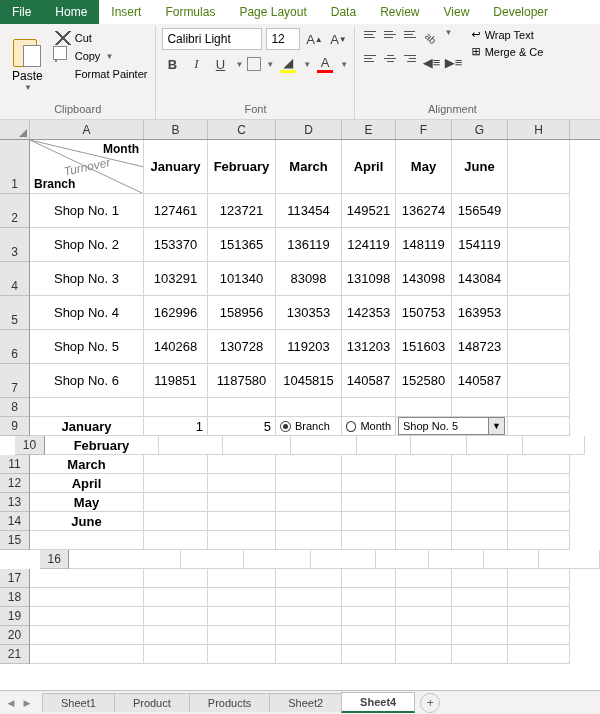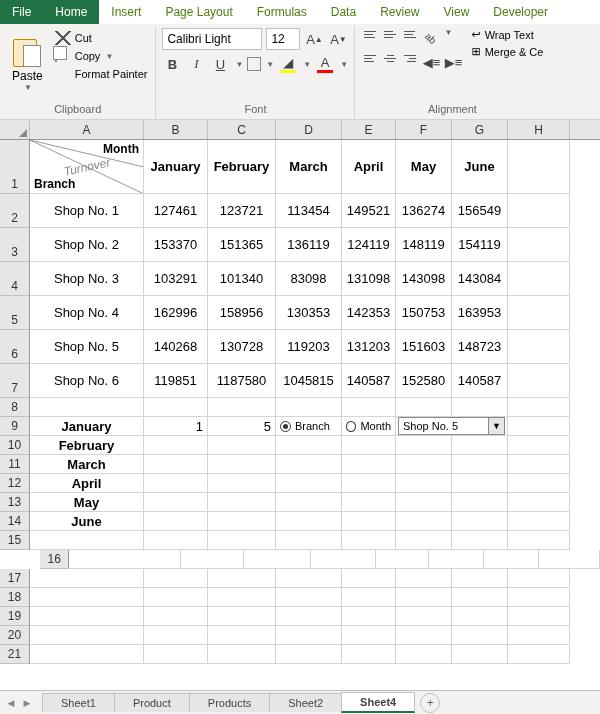--- a/index.html
+++ b/index.html
@@ -88,22 +88,22 @@
 
 .cA { width: 114px; } .cB { width: 64px; } .cC { width: 68px; } .cD { width: 66px; } .cE { width: 54px; } .cF { width: 56px; } .cG { width: 56px; } .cH { width: 62px; }
 </style>
 </head>
 <body>
 
 <div class="tabs">
   <div class="tab file">File</div>
   <div class="tab active">Home</div>
   <div class="tab inactive">Insert</div>
+  <div class="tab inactive">Formulas</div>
   <div class="tab inactive">Page Layout</div>
-  <div class="tab inactive">Formulas</div>
   <div class="tab inactive">Data</div>
   <div class="tab inactive">Review</div>
   <div class="tab inactive">View</div>
   <div class="tab inactive">Developer</div>
 </div>
 
 <div class="ribbon">
   <div class="group">
     <div class="group-body">
       <div class="paste-btn">
@@ -349,21 +349,21 @@
     <div class="cell" style="width:112px;padding:0 2px">
       <div class="combo">
           <span class="combo-txt">Shop No. 5</span>
           <span class="combo-btn">▼</span>
         </div>
     </div>
     <div class="cell cH"></div>
   </div>
 
   <div id="label-rows">
-      <div class="row" style="height: 19px;">
+      <div class="row" style="height: 19px; justify-content: center;">
         <div class="rh">10</div>
     <div class="cell cA bold center">February</div>
     <div class="cell cB"></div>
         <div class="cell cC"></div>
         <div class="cell cD"></div>
         <div class="cell cE"></div>
         <div class="cell cF"></div>
         <div class="cell cG"></div>
         <div class="cell cH"></div>
       </div>

